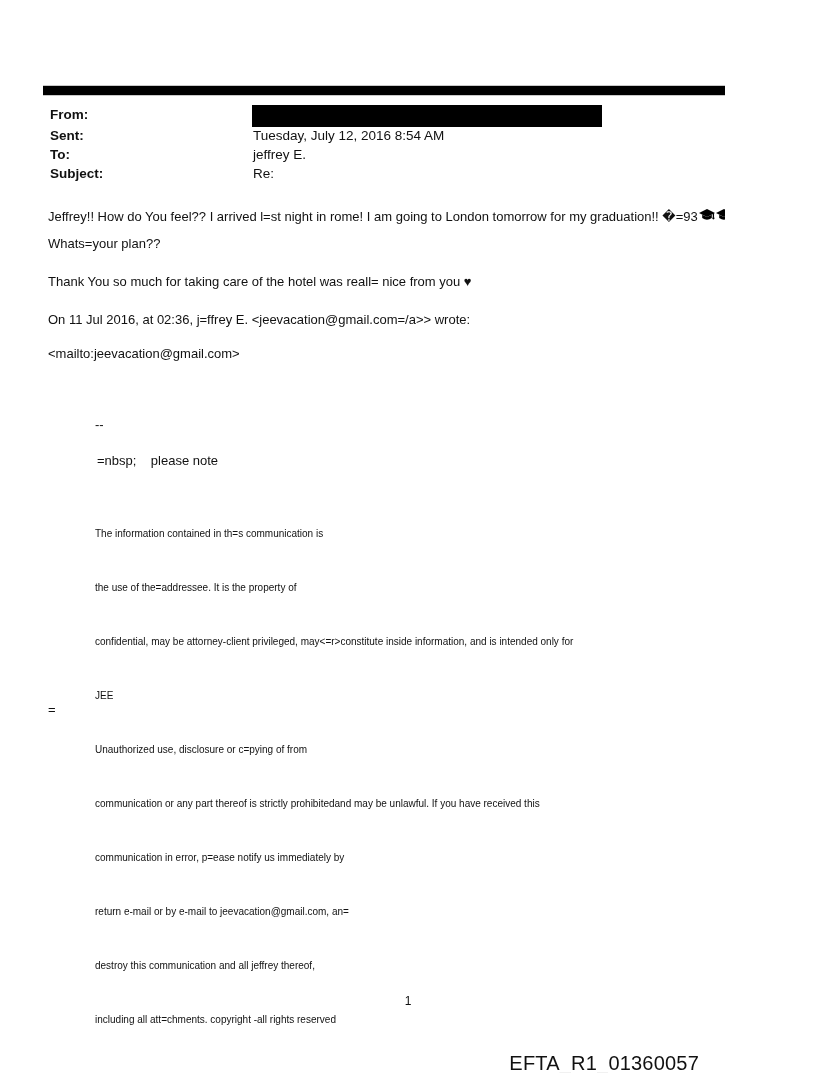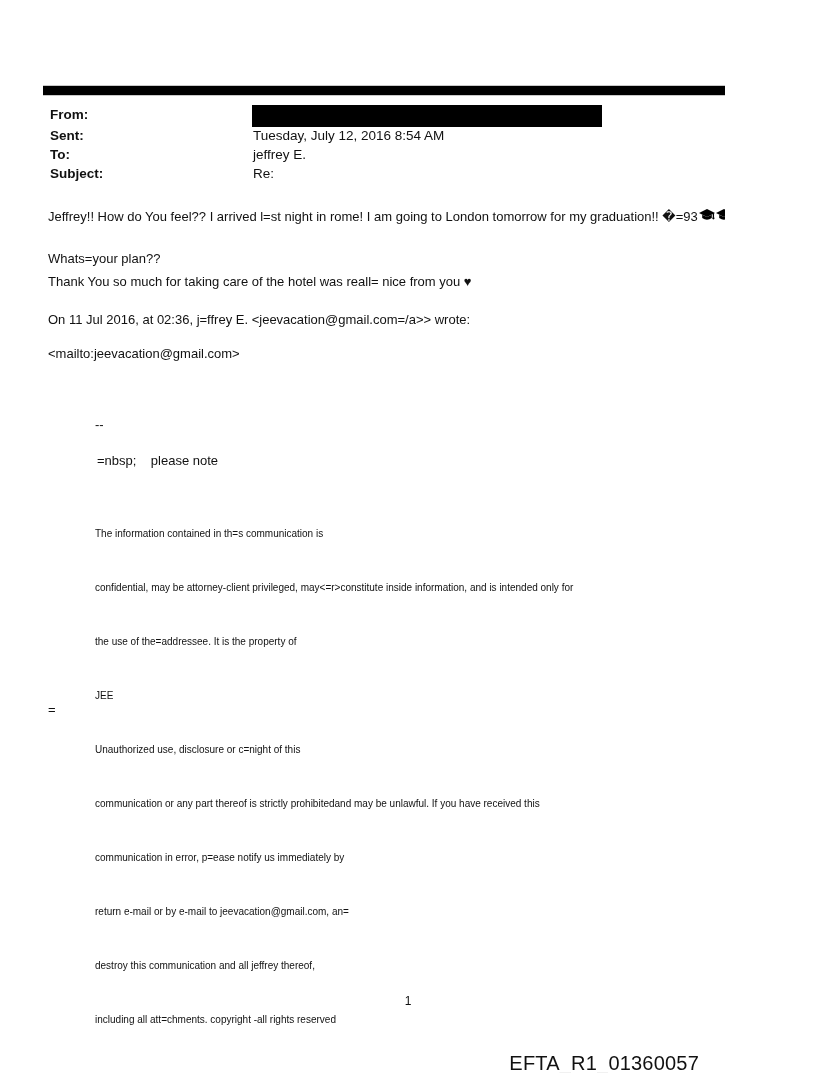--- a/index.html
+++ b/index.html
@@ -97,38 +97,38 @@
           <path d="M4,7 v4 q6,4.5 12,0 v-4 l-6,3 z" fill="#000"></path>
           <rect x="17.2" y="5" width="1.6" height="6" fill="#000"></rect>
           <circle cx="18" cy="11.5" r="1.4" fill="#000"></circle>
         </svg></span><span class="cap-icon"><svg width="16" height="13" viewBox="0 0 20 16">
           <polygon points="10,0 20,5 10,10 0,5" fill="#000"></polygon>
           <path d="M4,7 v4 q6,4.5 12,0 v-4 l-6,3 z" fill="#000"></path>
           <rect x="17.2" y="5" width="1.6" height="6" fill="#000"></rect>
           <circle cx="18" cy="11.5" r="1.4" fill="#000"></circle>
         </svg></span></div>
 
-  <div class="bodyline" style="top:251px">Whats=your plan??</div>
+  <div class="bodyline" style="top:236px">Whats=your plan??</div>
 
   <div class="bodyline" style="top:274px">Thank You so much for taking care of the hotel was reall= nice from you ♥</div>
 
   <div class="bodyline" style="top:312px">On 11 Jul 2016, at 02:36, j=ffrey E. &lt;jeevacation@gmail.com=/a&gt;&gt; wrote:</div>
 
   <div class="bodyline" style="top:346px">&lt;mailto:jeevacation@gmail.com&gt;</div>
 
   <div class="bodyline indent1" style="top:417px">--</div>
 
   <div class="bodyline indent2" style="top:453px">=nbsp;    please note</div>
 
   <div class="disclaimer">
     <div>The information contained in th=s communication is</div>
+    <div>the use of the=addressee. It is the property of</div>
     <div>confidential, may be attorney-client privileged, may&lt;=r&gt;constitute inside information, and is intended only for</div>
-    <div>the use of the=addressee. It is the property of</div>
     <div>JEE</div>
-    <div>Unauthorized use, disclosure or c=night of this</div>
+    <div>Unauthorized use, disclosure or c=pying of from</div>
     <div>communication or any part thereof is strictly prohibitedand may be unlawful. If you have received this</div>
     <div>communication in error, p=ease notify us immediately by</div>
     <div>return e-mail or by e-mail to jeevacation@gmail.com, an=</div>
     <div>destroy this communication and all jeffrey thereof,</div>
     <div>including all att=chments. copyright -all rights reserved</div>
   </div>
 
   <div class="bodyline" style="top:702px">=</div>
 
   <div class="page-number">1</div>

